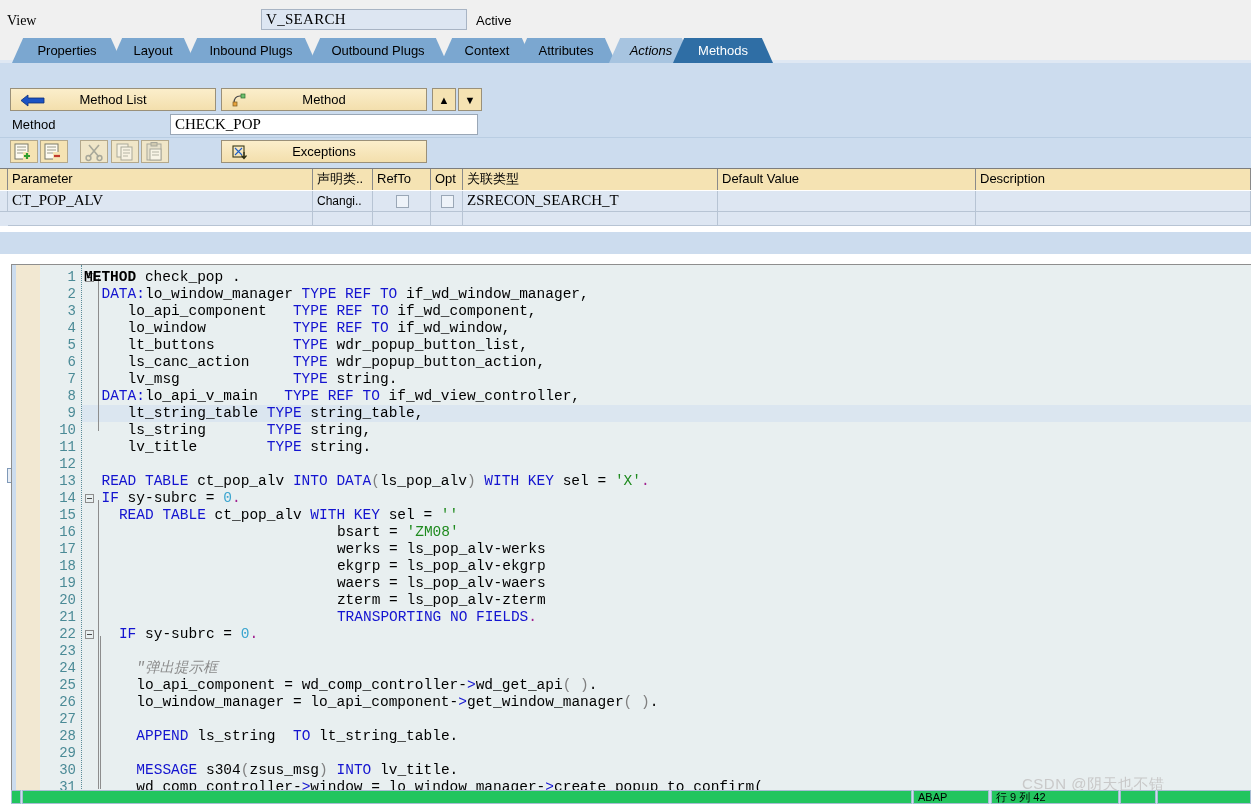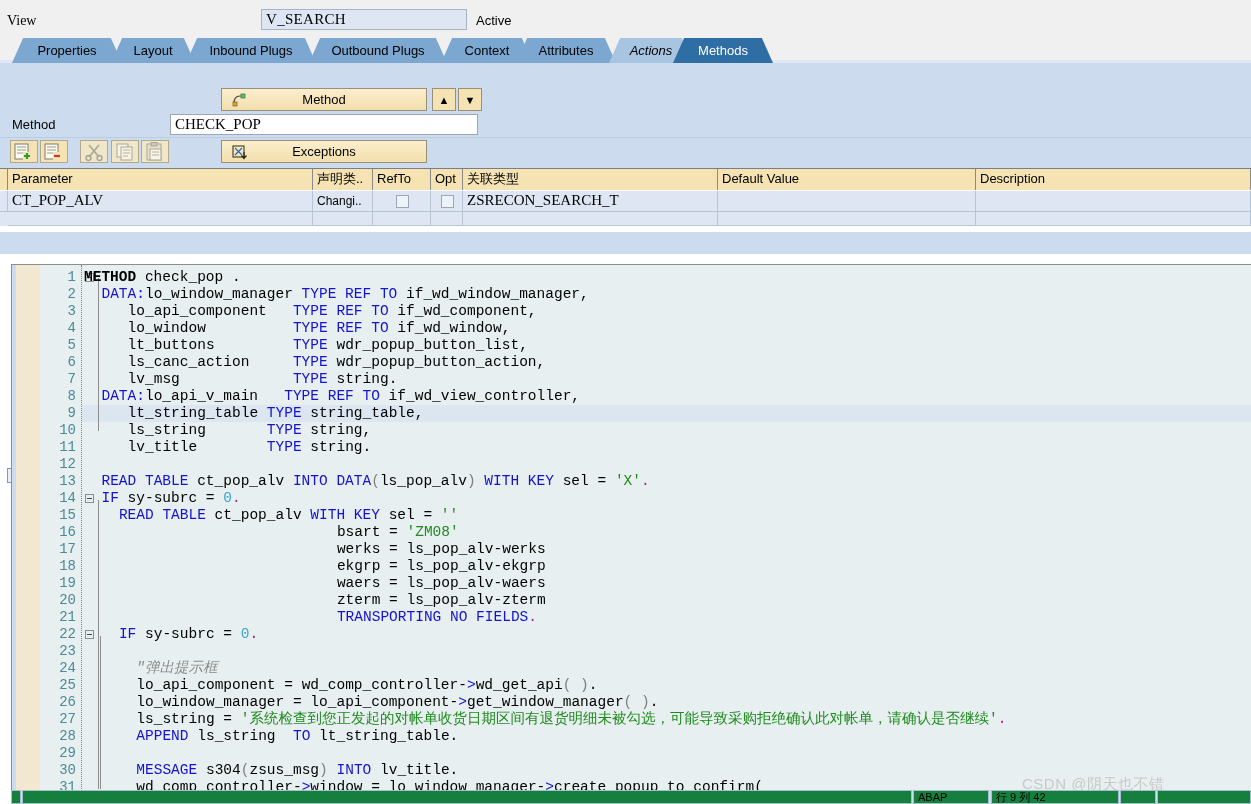--- a/index.html
+++ b/index.html
@@ -268,21 +268,21 @@
     background:#4a4a4a;
   }
 
   
   .statusbar {
     position:absolute; left:11px; top:790px; width:1240px; height:14px;
     background:#ccdcee;
   }
   .stcell {
     position:absolute; top:790px; height:14px;
-    background:#15803d; border:1px solid #a8bdd4; box-sizing:border-box;
+    background:#22c55e; border:1px solid #a8bdd4; box-sizing:border-box;
     font-size:11px; line-height:12px; padding-left:4px; color:#000;
     overflow:hidden; white-space:nowrap;
   }
   .watermark {
     position:absolute; left:1022px; top:775px;
     font-size:15px; color:#c9c9c9;
     font-family:"Liberation Sans", sans-serif;
     white-space:nowrap;
     letter-spacing:.5px;
   }
@@ -307,20 +307,26 @@
       <div class="tab" style="left: 452px; width: 70px;"><span class="tabskew-l"></span><span class="tabskew"></span><span class="tablabel">Context</span></div>
       <div class="tab" style="left: 527px; width: 78px;"><span class="tabskew-l"></span><span class="tabskew"></span><span class="tablabel">Attributes</span></div>
       <div class="tab light" style="left: 620px; width: 62px; font-style: italic;"><span class="tabskew-l"></span><span class="tabskew"></span><span class="tablabel">Actions</span></div>
       <div class="tab sel" style="left: 684px; width: 78px;"><span class="tabskew-l"></span><span class="tabskew"></span><span class="tablabel">Methods</span></div>
     </div>
 
   <div class="bluepanel"></div>
 
   <div class="mtoolbar"></div>
 
+  <div class="sapbtn wide btn-methodlist">
+    <svg class="backarrow" viewBox="0 0 24 13">
+      <polygon points="0,6.5 7,1 7,4 23,4 23,9 7,9 7,12" fill="#1b53c4" stroke="#0c2f7a" stroke-width="0.8"></polygon>
+    </svg>
+    <span>Method List</span>
+  </div>
 
   <div class="sapbtn wide btn-method">
     <svg class="methodicon" viewBox="0 0 15 15">
       <path d="M2 10 Q2 3 8 3 L12 3" fill="none" stroke="#4a4a4a" stroke-width="1.2"></path>
       <rect x="1" y="9" width="4" height="4" fill="#e8a33d" stroke="#7a5a20" stroke-width="0.7"></rect>
       <rect x="9" y="1" width="4" height="4" fill="#6ec06e" stroke="#2f6e2f" stroke-width="0.7"></rect>
     </svg>
     <span>Method</span>
   </div>
 
@@ -506,21 +512,20 @@
         <div class="cl" style="top: 276px; left: 252.88px;"><span>werks = ls_pop_alv-werks</span></div>
         <div class="cl" style="top: 293px; left: 252.88px;"><span>ekgrp = ls_pop_alv-ekgrp</span></div>
         <div class="cl" style="top: 310px; left: 252.88px;"><span>waers = ls_pop_alv-waers</span></div>
         <div class="cl" style="top: 327px; left: 252.88px;"><span>zterm = ls_pop_alv-zterm</span></div>
         <div class="cl" style="top: 344px; left: 252.88px;"><span class="kw">TRANSPORTING NO FIELDS</span><span class="pun">.</span></div>
         <div class="cl" style="top: 361px; left: 34.88px;"><span class="kw">IF</span><span> sy-subrc = </span><span class="num">0</span><span class="pun">.</span></div>
         <div class="cl" style="top: 378px; left: 0px;"></div>
         <div class="cl" style="top: 395px; left: 52.32px;"><span class="com">"弹出提示框</span></div>
         <div class="cl" style="top: 412px; left: 52.32px;"><span>lo_api_component = wd_comp_controller-</span><span class="kw">&gt;</span><span>wd_get_api</span><span class="gry">( )</span><span>.</span></div>
         <div class="cl" style="top: 429px; left: 52.32px;"><span>lo_window_manager = lo_api_component-</span><span class="kw">&gt;</span><span>get_window_manager</span><span class="gry">( )</span><span>.</span></div>
-        <div class="cl" style="top: 446px; left: 52.32px;"><span>ls_string = </span><span class="str">'系统检查到您正发起的对帐单收货日期区间有退货明细未被勾选，可能导致采购拒绝确认此对帐单，请确认是否继续'</span><span class="pun">.</span></div>
         <div class="cl" style="top: 463px; left: 52.32px;"><span class="kw">APPEND</span><span> ls_string  </span><span class="kw">TO</span><span> lt_string_table.</span></div>
         <div class="cl" style="top: 480px; left: 0px;"></div>
         <div class="cl" style="top: 497px; left: 52.32px;"><span class="kw">MESSAGE</span><span> s304</span><span class="gry">(</span><span>zsus_msg</span><span class="gry">)</span><span> </span><span class="kw">INTO</span><span> lv_title.</span></div>
         <div class="cl" style="top: 514px; left: 52.32px;"><span>wd_comp_controller-</span><span class="kw">&gt;</span><span>window = lo_window_manager-</span><span class="kw">&gt;</span><span>create_popup_to_confirm(</span></div>
       </div>
   </div>
 
   <div class="watermark">CSDN @阴天也不错</div>
 
   <div class="statusbar" id="statusbar"></div>

